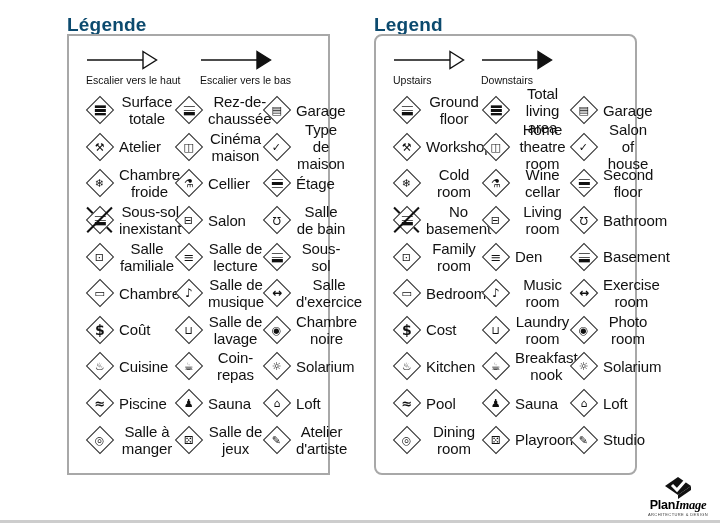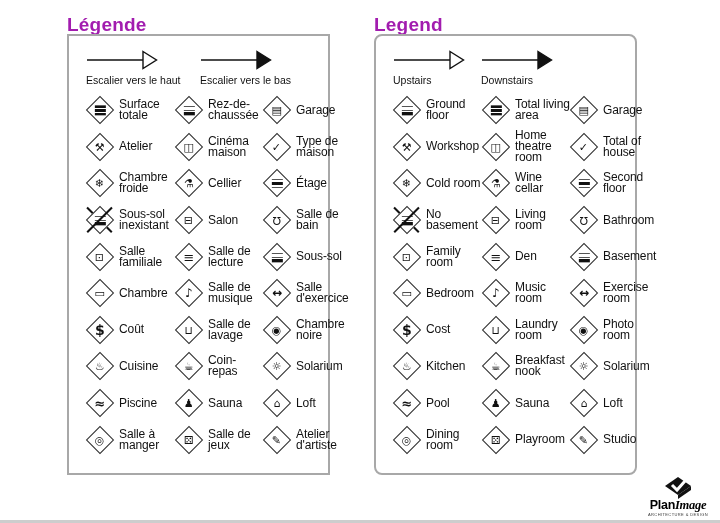--- a/index.html
+++ b/index.html
@@ -2,21 +2,21 @@
 <html><head>
 <meta charset="utf-8">
 <style>
   html,body{margin:0;padding:0;}
   body{
     width:720px;height:523px;position:relative;background:#ffffff;
     font-family:"Liberation Sans", sans-serif;color:#111;overflow:hidden;
   }
   .page-title{
     position:absolute;top:1px;font-size:19px;font-weight:bold;
-    letter-spacing:.2px;color:#a21caf;
+    letter-spacing:.2px;color:#0c4a6e;
   }
   #title-fr{left:67px;}
   #title-en{left:374px;}
   .panel{
     position:absolute;top:34px;width:263px;height:441px;
     border:2px solid #a8a8a8;box-sizing:border-box;
     padding:13px 0 0 17px;background:#fff;
   }
   #panel-fr{left:67px;}
   #panel-en{left:374px;border-radius:8px;}
@@ -39,21 +39,21 @@
     display:flex;align-items:center;justify-content:center;
   }
   .dia{
     width:18px;height:18px;border:1.3px solid #2a2a2a;background:#fff;
     transform:rotate(45deg);display:flex;align-items:center;justify-content:center;
   }
   .glyph{
     transform:rotate(-45deg);font-size:11px;line-height:1;color:#111;
     font-family:"DejaVu Sans", sans-serif;
   }
-  .cell-label{font-size:12px;line-height:11px;color:#111;letter-spacing:-.1px;}
+  .cell-label{font-size:15px;line-height:17px;color:#111;letter-spacing:-.1px;text-align:center;}
   
   .ic-stacked-floors-icon .glyph,
   .ic-ground-floor-bars-icon .glyph,
   .ic-floor-level-bars-icon .glyph,
   .ic-basement-bars-icon .glyph,
   .ic-crossed-basement-icon .glyph{width:11px;height:10px;}
   .ic-stacked-floors-icon .glyph{
     background:linear-gradient(180deg,#111 0 2.5px,#fff 2.5px 4px,#111 4px 6.5px,#fff 6.5px 8px,#111 8px 10px);}
   .ic-ground-floor-bars-icon .glyph,
   .ic-basement-bars-icon .glyph,
@@ -440,21 +440,21 @@
     </span>
     <span class="cell-label">Home theatre room</span>
   </div>
 
   <div class="cell">
     <span class="dia-wrap ic-house-checkmark-icon">
       <span class="dia">
         <span class="glyph">✓</span>
       </span>
     </span>
-    <span class="cell-label">Total of house</span>
+    <span class="cell-label">Salon of house</span>
   </div>
 
   <div class="cell">
     <span class="dia-wrap ic-thermometer-icon">
       <span class="dia">
         <span class="glyph">❄</span>
       </span>
     </span>
     <span class="cell-label">Cold room</span>
   </div>

